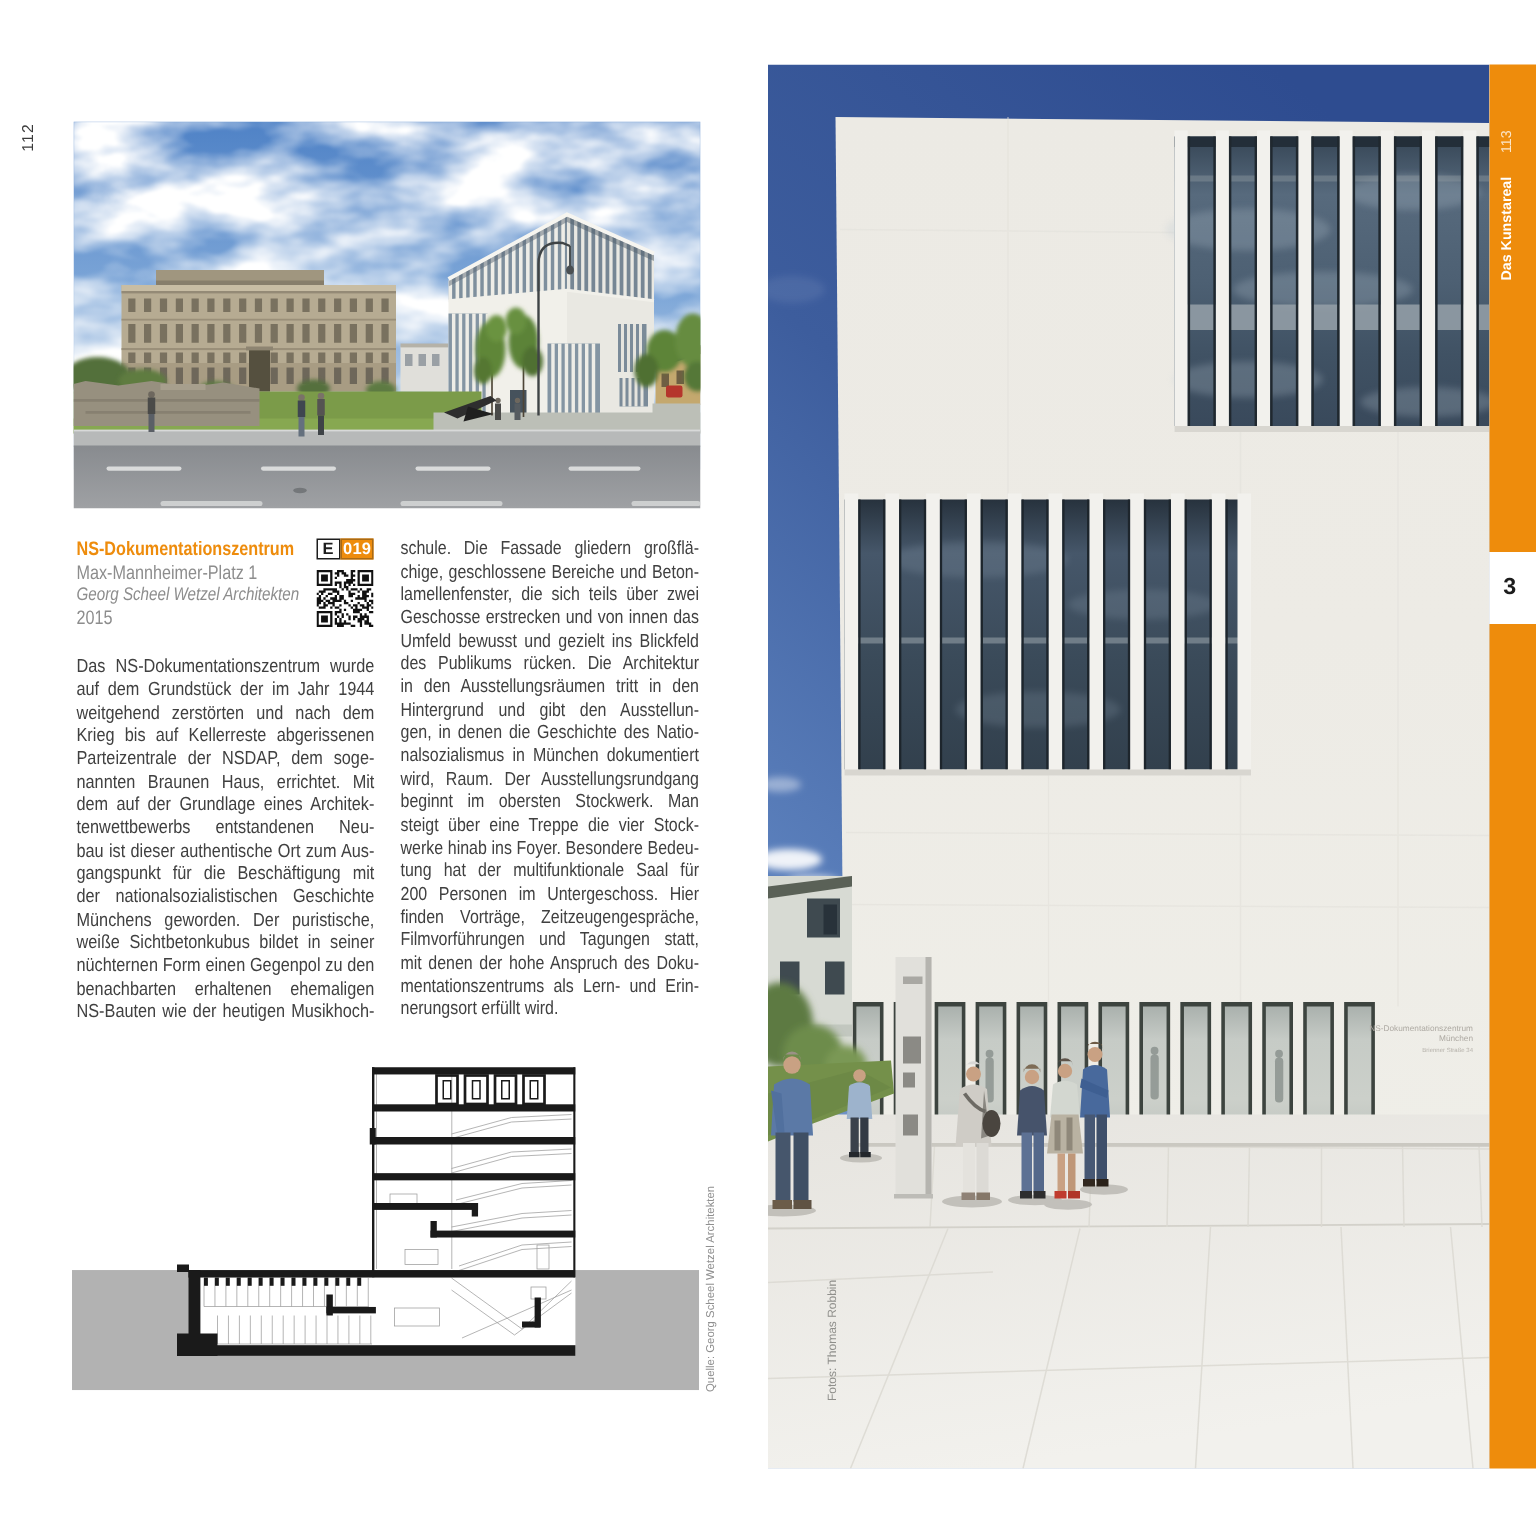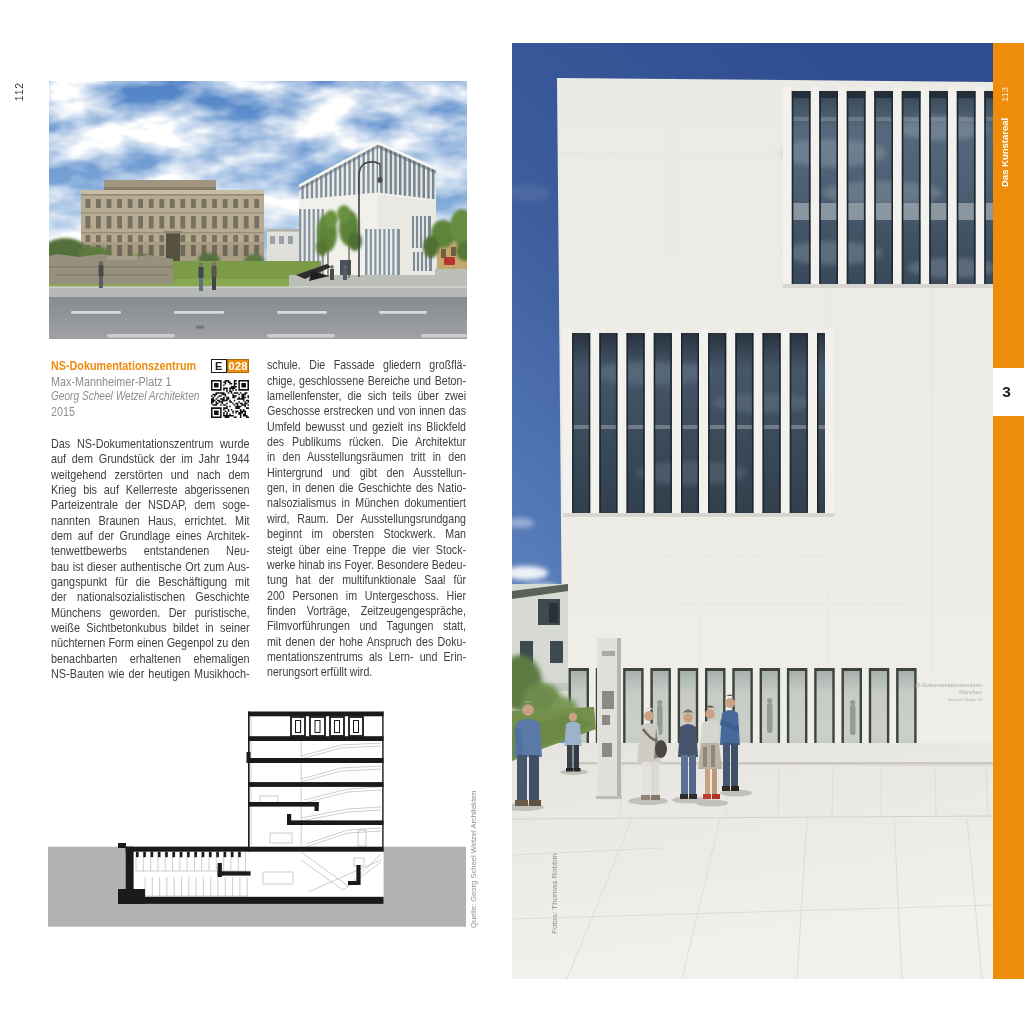--- a/index.html
+++ b/index.html
@@ -326,21 +326,21 @@
 
 <div class="abs" style="left:50.5px;top:358.4px;width:176px;transform:scaleX(0.83);white-space:nowrap;transform-origin:0 0;font-size:13px;line-height:15.35px;">
  <div style="color:#ee8c0c;font-weight:bold;">NS-Dokumentationszentrum</div>
  <div style="color:#8d8d8d;">Max-Mannheimer-Platz 1</div>
  <div style="color:#8d8d8d;font-style:italic;font-size:12.2px;">Georg Scheel Wetzel Architekten</div>
  <div style="color:#8d8d8d;">2015</div>
 </div>
 
 <div class="abs" style="left:211px;top:359px;width:37.5px;height:14px;">
  <div class="abs" style="left:0;top:0;width:13.5px;height:12px;background:#fff;border:1.3px solid #1d1d1d;color:#1d1d1d;font-weight:bold;font-size:11px;line-height:12px;text-align:center;">E</div>
- <div class="abs" style="left:16.1px;top:0;width:20px;height:12px;background:#ee8c0c;border:1.3px solid #a96a14;color:#fff;font-weight:bold;font-size:11px;line-height:12px;text-align:center;letter-spacing:0.2px;">028</div>
+ <div class="abs" style="left:16.1px;top:0;width:20px;height:12px;background:#ee8c0c;border:1.3px solid #a96a14;color:#fff;font-weight:bold;font-size:11px;line-height:12px;text-align:center;letter-spacing:0.2px;">019</div>
 </div>
 
 <svg class="abs" style="left:211px;top:380px;" width="38" height="38" viewBox="0 0 38 38">
 <rect width="38" height="38" fill="#fff"></rect>
 <path fill="#111" d="M0.0 0.0h10.64v1.52h-10.64zM13.68 0.0h4.56v1.52h-4.56zM22.8 0.0h3.04v1.52h-3.04zM27.36 0.0h10.64v1.52h-10.64zM0.0 1.52h1.52v1.52h-1.52zM9.12 1.52h1.52v1.52h-1.52zM12.16 1.52h3.04v1.52h-3.04zM16.72 1.52h3.04v1.52h-3.04zM22.8 1.52h1.52v1.52h-1.52zM27.36 1.52h1.52v1.52h-1.52zM36.48 1.52h1.52v1.52h-1.52zM0.0 3.04h1.52v1.52h-1.52zM3.04 3.04h4.56v1.52h-4.56zM9.12 3.04h1.52v1.52h-1.52zM13.68 3.04h1.52v1.52h-1.52zM18.24 3.04h3.04v1.52h-3.04zM22.8 3.04h3.04v1.52h-3.04zM27.36 3.04h1.52v1.52h-1.52zM30.4 3.04h4.56v1.52h-4.56zM36.48 3.04h1.52v1.52h-1.52zM0.0 4.56h1.52v1.52h-1.52zM3.04 4.56h4.56v1.52h-4.56zM9.12 4.56h1.52v1.52h-1.52zM12.16 4.56h1.52v1.52h-1.52zM22.8 4.56h1.52v1.52h-1.52zM27.36 4.56h1.52v1.52h-1.52zM30.4 4.56h4.56v1.52h-4.56zM36.48 4.56h1.52v1.52h-1.52zM0.0 6.08h1.52v1.52h-1.52zM3.04 6.08h4.56v1.52h-4.56zM9.12 6.08h1.52v1.52h-1.52zM19.76 6.08h6.08v1.52h-6.08zM27.36 6.08h1.52v1.52h-1.52zM30.4 6.08h4.56v1.52h-4.56zM36.48 6.08h1.52v1.52h-1.52zM0.0 7.6h1.52v1.52h-1.52zM9.12 7.6h1.52v1.52h-1.52zM12.16 7.6h4.56v1.52h-4.56zM18.24 7.6h6.08v1.52h-6.08zM27.36 7.6h1.52v1.52h-1.52zM36.48 7.6h1.52v1.52h-1.52zM0.0 9.12h10.64v1.52h-10.64zM12.16 9.12h1.52v1.52h-1.52zM15.2 9.12h1.52v1.52h-1.52zM18.24 9.12h1.52v1.52h-1.52zM21.28 9.12h1.52v1.52h-1.52zM24.32 9.12h1.52v1.52h-1.52zM27.36 9.12h10.64v1.52h-10.64zM15.2 10.64h1.52v1.52h-1.52zM18.24 10.64h3.04v1.52h-3.04zM4.56 12.16h9.12v1.52h-9.12zM16.72 12.16h1.52v1.52h-1.52zM19.76 12.16h1.52v1.52h-1.52zM22.8 12.16h4.56v1.52h-4.56zM28.88 12.16h1.52v1.52h-1.52zM33.44 12.16h3.04v1.52h-3.04zM1.52 13.68h4.56v1.52h-4.56zM10.64 13.68h4.56v1.52h-4.56zM21.28 13.68h1.52v1.52h-1.52zM27.36 13.68h1.52v1.52h-1.52zM30.4 13.68h4.56v1.52h-4.56zM0.0 15.2h1.52v1.52h-1.52zM3.04 15.2h1.52v1.52h-1.52zM7.6 15.2h3.04v1.52h-3.04zM13.68 15.2h1.52v1.52h-1.52zM21.28 15.2h4.56v1.52h-4.56zM30.4 15.2h3.04v1.52h-3.04zM36.48 15.2h1.52v1.52h-1.52zM1.52 16.72h1.52v1.52h-1.52zM6.08 16.72h1.52v1.52h-1.52zM12.16 16.72h1.52v1.52h-1.52zM15.2 16.72h3.04v1.52h-3.04zM21.28 16.72h3.04v1.52h-3.04zM27.36 16.72h1.52v1.52h-1.52zM30.4 16.72h4.56v1.52h-4.56zM36.48 16.72h1.52v1.52h-1.52zM0.0 18.24h3.04v1.52h-3.04zM4.56 18.24h1.52v1.52h-1.52zM9.12 18.24h4.56v1.52h-4.56zM15.2 18.24h3.04v1.52h-3.04zM25.84 18.24h7.6v1.52h-7.6zM0.0 19.76h4.56v1.52h-4.56zM6.08 19.76h3.04v1.52h-3.04zM10.64 19.76h6.08v1.52h-6.08zM18.24 19.76h1.52v1.52h-1.52zM22.8 19.76h1.52v1.52h-1.52zM31.92 19.76h1.52v1.52h-1.52zM34.96 19.76h3.04v1.52h-3.04zM0.0 21.28h3.04v1.52h-3.04zM4.56 21.28h1.52v1.52h-1.52zM7.6 21.28h4.56v1.52h-4.56zM18.24 21.28h3.04v1.52h-3.04zM27.36 21.28h1.52v1.52h-1.52zM33.44 21.28h1.52v1.52h-1.52zM36.48 21.28h1.52v1.52h-1.52zM0.0 22.8h1.52v1.52h-1.52zM4.56 22.8h3.04v1.52h-3.04zM10.64 22.8h1.52v1.52h-1.52zM15.2 22.8h1.52v1.52h-1.52zM21.28 22.8h1.52v1.52h-1.52zM24.32 22.8h3.04v1.52h-3.04zM28.88 22.8h3.04v1.52h-3.04zM33.44 22.8h3.04v1.52h-3.04zM1.52 24.32h4.56v1.52h-4.56zM9.12 24.32h1.52v1.52h-1.52zM12.16 24.32h3.04v1.52h-3.04zM22.8 24.32h1.52v1.52h-1.52zM25.84 24.32h1.52v1.52h-1.52zM30.4 24.32h4.56v1.52h-4.56zM36.48 24.32h1.52v1.52h-1.52zM15.2 25.84h1.52v1.52h-1.52zM18.24 25.84h1.52v1.52h-1.52zM24.32 25.84h6.08v1.52h-6.08zM33.44 25.84h1.52v1.52h-1.52zM0.0 27.36h10.64v1.52h-10.64zM12.16 27.36h4.56v1.52h-4.56zM24.32 27.36h4.56v1.52h-4.56zM34.96 27.36h3.04v1.52h-3.04zM0.0 28.88h1.52v1.52h-1.52zM9.12 28.88h1.52v1.52h-1.52zM12.16 28.88h1.52v1.52h-1.52zM16.72 28.88h1.52v1.52h-1.52zM19.76 28.88h1.52v1.52h-1.52zM28.88 28.88h1.52v1.52h-1.52zM31.92 28.88h1.52v1.52h-1.52zM0.0 30.4h1.52v1.52h-1.52zM3.04 30.4h4.56v1.52h-4.56zM9.12 30.4h1.52v1.52h-1.52zM13.68 30.4h1.52v1.52h-1.52zM16.72 30.4h1.52v1.52h-1.52zM21.28 30.4h1.52v1.52h-1.52zM24.32 30.4h3.04v1.52h-3.04zM28.88 30.4h6.08v1.52h-6.08zM0.0 31.92h1.52v1.52h-1.52zM3.04 31.92h4.56v1.52h-4.56zM9.12 31.92h1.52v1.52h-1.52zM12.16 31.92h1.52v1.52h-1.52zM15.2 31.92h1.52v1.52h-1.52zM21.28 31.92h1.52v1.52h-1.52zM24.32 31.92h1.52v1.52h-1.52zM27.36 31.92h4.56v1.52h-4.56zM33.44 31.92h1.52v1.52h-1.52zM0.0 33.44h1.52v1.52h-1.52zM3.04 33.44h4.56v1.52h-4.56zM9.12 33.44h1.52v1.52h-1.52zM12.16 33.44h1.52v1.52h-1.52zM15.2 33.44h1.52v1.52h-1.52zM18.24 33.44h1.52v1.52h-1.52zM27.36 33.44h3.04v1.52h-3.04zM31.92 33.44h3.04v1.52h-3.04zM0.0 34.96h1.52v1.52h-1.52zM9.12 34.96h1.52v1.52h-1.52zM12.16 34.96h10.64v1.52h-10.64zM28.88 34.96h1.52v1.52h-1.52zM31.92 34.96h4.56v1.52h-4.56zM0.0 36.48h10.64v1.52h-10.64zM13.68 36.48h4.56v1.52h-4.56zM22.8 36.48h3.04v1.52h-3.04zM28.88 36.48h1.52v1.52h-1.52zM34.96 36.48h3.04v1.52h-3.04z"></path>
 </svg>
 
 <div class="col" style="left:50.5px;top:436.9px;width:230.5px;transform:scaleX(0.8615);">
 <div class="jl">Das NS-Dokumentationszentrum wurde</div>
 <div class="jl">auf dem Grundstück der im Jahr 1944</div>

